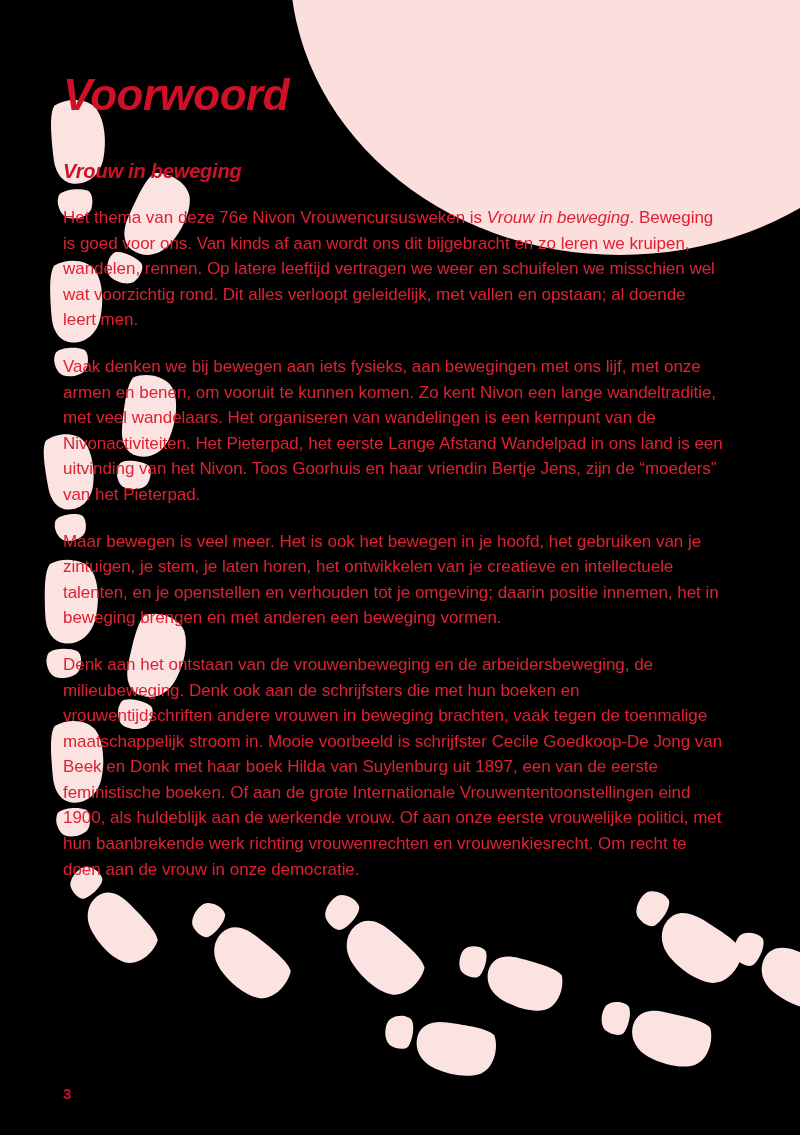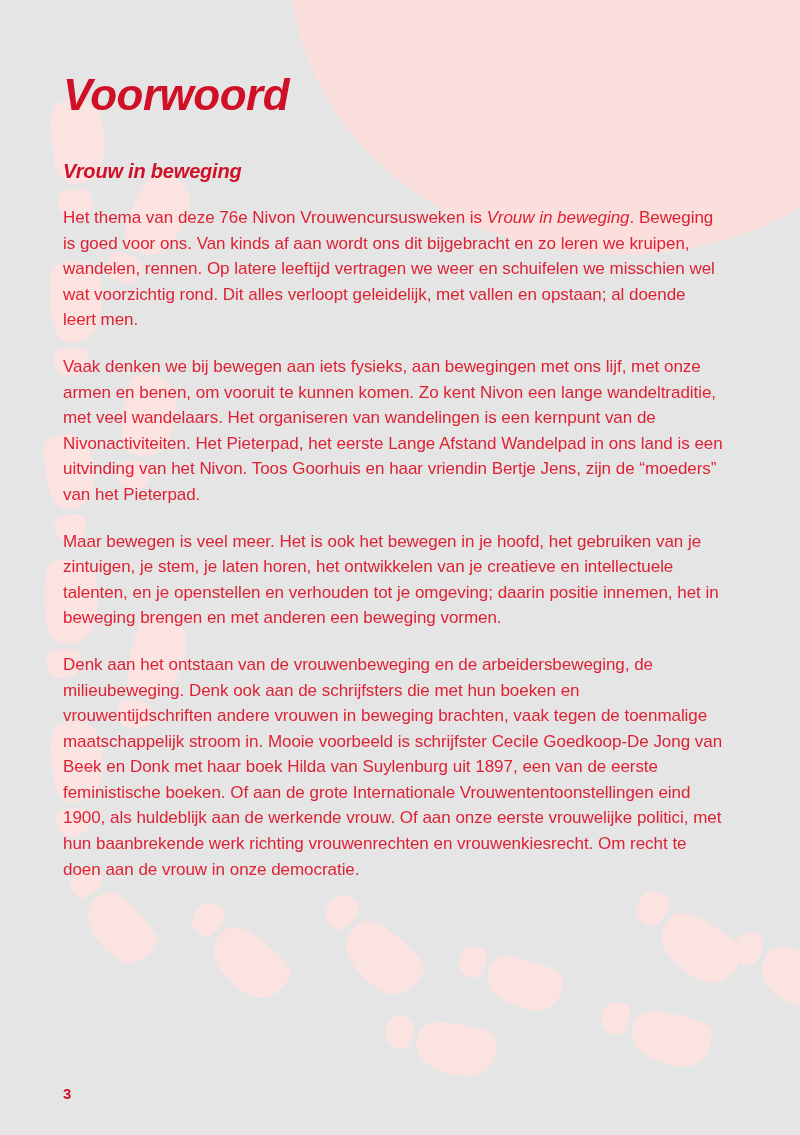--- a/index.html
+++ b/index.html
@@ -9,21 +9,21 @@
     background: #ffffff;
   }
   body {
     font-family: "Liberation Sans", sans-serif;
   }
   #page {
     position: relative;
     width: 800px;
     height: 1135px;
     overflow: hidden;
-    background: #e5e5e5;
+    background: #000000;
   }
 
   
   #bg-decor {
     position: absolute;
     inset: 0;
     width: 800px;
     height: 1135px;
     z-index: 0;
     pointer-events: none;

